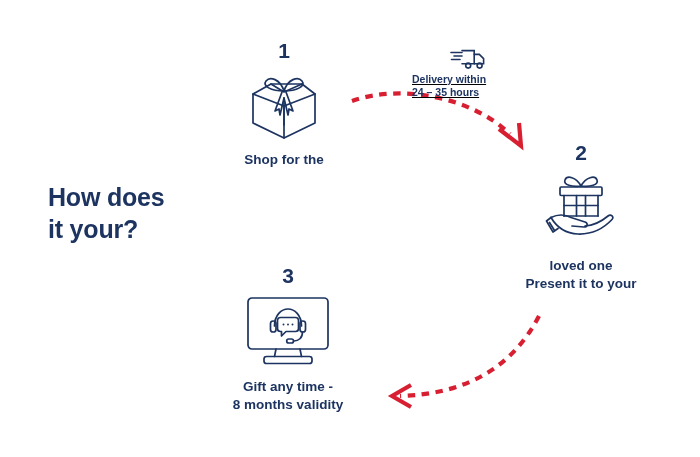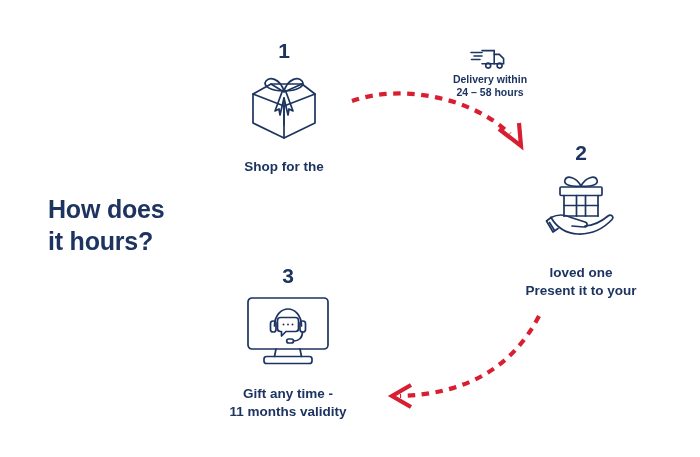--- a/index.html
+++ b/index.html
@@ -19,21 +19,21 @@
     position: absolute;
     inset: 0;
     width: 700px;
     height: 457px;
   }
 
   
   .headline {
     position: absolute;
     left: 48px;
-    top: 193px;
+    top: 181px;
     width: 190px;
     font-size: 25px;
     line-height: 1.28;
     font-weight: bold;
     color: #1d3461;
     letter-spacing: -0.2px;
   }
   .headline .hl-line { display: block; white-space: pre; }
 
   
@@ -48,42 +48,42 @@
     line-height: 1;
     margin-bottom: 5px;
   }
   .step-icon {
     display: flex;
     align-items: center;
     justify-content: center;
     height: 76px;
   }
   .step-caption {
-    margin-top: 16px;
+    margin-top: 9px;
     font-size: 13.5px;
     line-height: 1.33;
     font-weight: bold;
     color: #1d3461;
   }
   .step-caption .cap-line { display: block; white-space: pre; }
 
   #step-1 { left: 206px; top: 40px;  width: 156px; }
   #step-2 { left: 500px; top: 142px; width: 162px; }
   #step-3 { left: 202px; top: 265px; width: 172px; }
 
   #step-2 .step-icon { height: 80px; }
   #step-3 .step-icon { height: 78px; }
 
   
   .delivery-note {
     position: absolute;
-    left: 432px;
+    left: 412px;
     top: 48px;
     width: 116px;
-    text-align: center;
+    text-decoration: underline;
   }
   .delivery-icon {
     height: 22px;
     display: flex;
     align-items: flex-end;
     justify-content: center;
   }
   .delivery-text {
     margin-top: 3px;
     font-size: 10.5px;
@@ -100,21 +100,21 @@
     pointer-events: none;
   }
 </style>
 </head>
 <body>
 
 <div class="canvas">
 
   <div class="headline">
     <span class="hl-line">How does</span>
-    <span class="hl-line">it hours?</span>
+    <span class="hl-line">it your?</span>
   </div>
 
   <svg class="arrow-layer" width="700" height="457" viewBox="0 0 700 457" fill="none">
     <g>
       <path d="M352 101 C 400 84, 470 96, 510 134" stroke="#d81f32" stroke-width="4.2" stroke-linecap="butt" stroke-dasharray="7.5 6.5" fill="none"></path>
       <path d="M499 129 L 521 146 L 519 123" stroke="#d81f32" stroke-width="4.2" stroke-linecap="butt" stroke-linejoin="miter" fill="none"></path>
     </g>
     <g>
       <path d="M539 316 C 512 368, 466 394, 400 396" stroke="#d81f32" stroke-width="4.2" stroke-linecap="butt" stroke-dasharray="7.5 6.5" fill="none"></path>
       <path d="M411 385 L 392 396 L 411 407" stroke="#d81f32" stroke-width="4.2" stroke-linecap="butt" stroke-linejoin="miter" fill="none"></path>
@@ -130,21 +130,21 @@
           <line x1="1.5" y1="11.5" x2="10" y2="11.5"></line>
           <path d="M12 2.6 h12.2 v13.2 H12"></path>
           <path d="M24.2 6.4 h5.1 l4.3 4.2 v5.2 h-9.4"></path>
           <circle cx="18.2" cy="17.6" r="2.5"></circle>
           <circle cx="29.6" cy="17.6" r="2.5"></circle>
         </g>
       </svg>
     </div>
     <div class="delivery-text">
       <span class="dl-line">Delivery within</span>
-      <span class="dl-line">24 – 58 hours</span>
+      <span class="dl-line">24 – 35 hours</span>
     </div>
   </div>
 
   <div class="step" id="step-1">
     <div class="step-num">1</div>
     <div class="step-icon">
       <svg width="78" height="74" viewBox="0 0 78 74" fill="none">
         <g stroke="#1d3461" stroke-width="1.7" stroke-linejoin="round" stroke-linecap="round" fill="none">
 
           <path d="M8 27 L39 39 L70 27 L70 56 L39 71 L8 56 Z"></path>
@@ -219,17 +219,17 @@
 
           <path d="M38.5 24.5 h15 a3 3 0 0 1 3 3 v8 a3 3 0 0 1 -3 3 h-9.5 l-4.5 4.5 v-4.5 h-1 a3 3 0 0 1 -3 -3 v-8 a3 3 0 0 1 3 -3 z"></path>
           <circle cx="41.5" cy="31.5" r="0.95" fill="#1d3461" stroke="none"></circle>
           <circle cx="46" cy="31.5" r="0.95" fill="#1d3461" stroke="none"></circle>
           <circle cx="50.5" cy="31.5" r="0.95" fill="#1d3461" stroke="none"></circle>
         </g>
       </svg>
     </div>
     <div class="step-caption">
       <span class="cap-line">Gift any time -</span>
-      <span class="cap-line">11 months validity</span>
+      <span class="cap-line">8 months validity</span>
     </div>
   </div>
 
 </div>
 
 </body></html>

